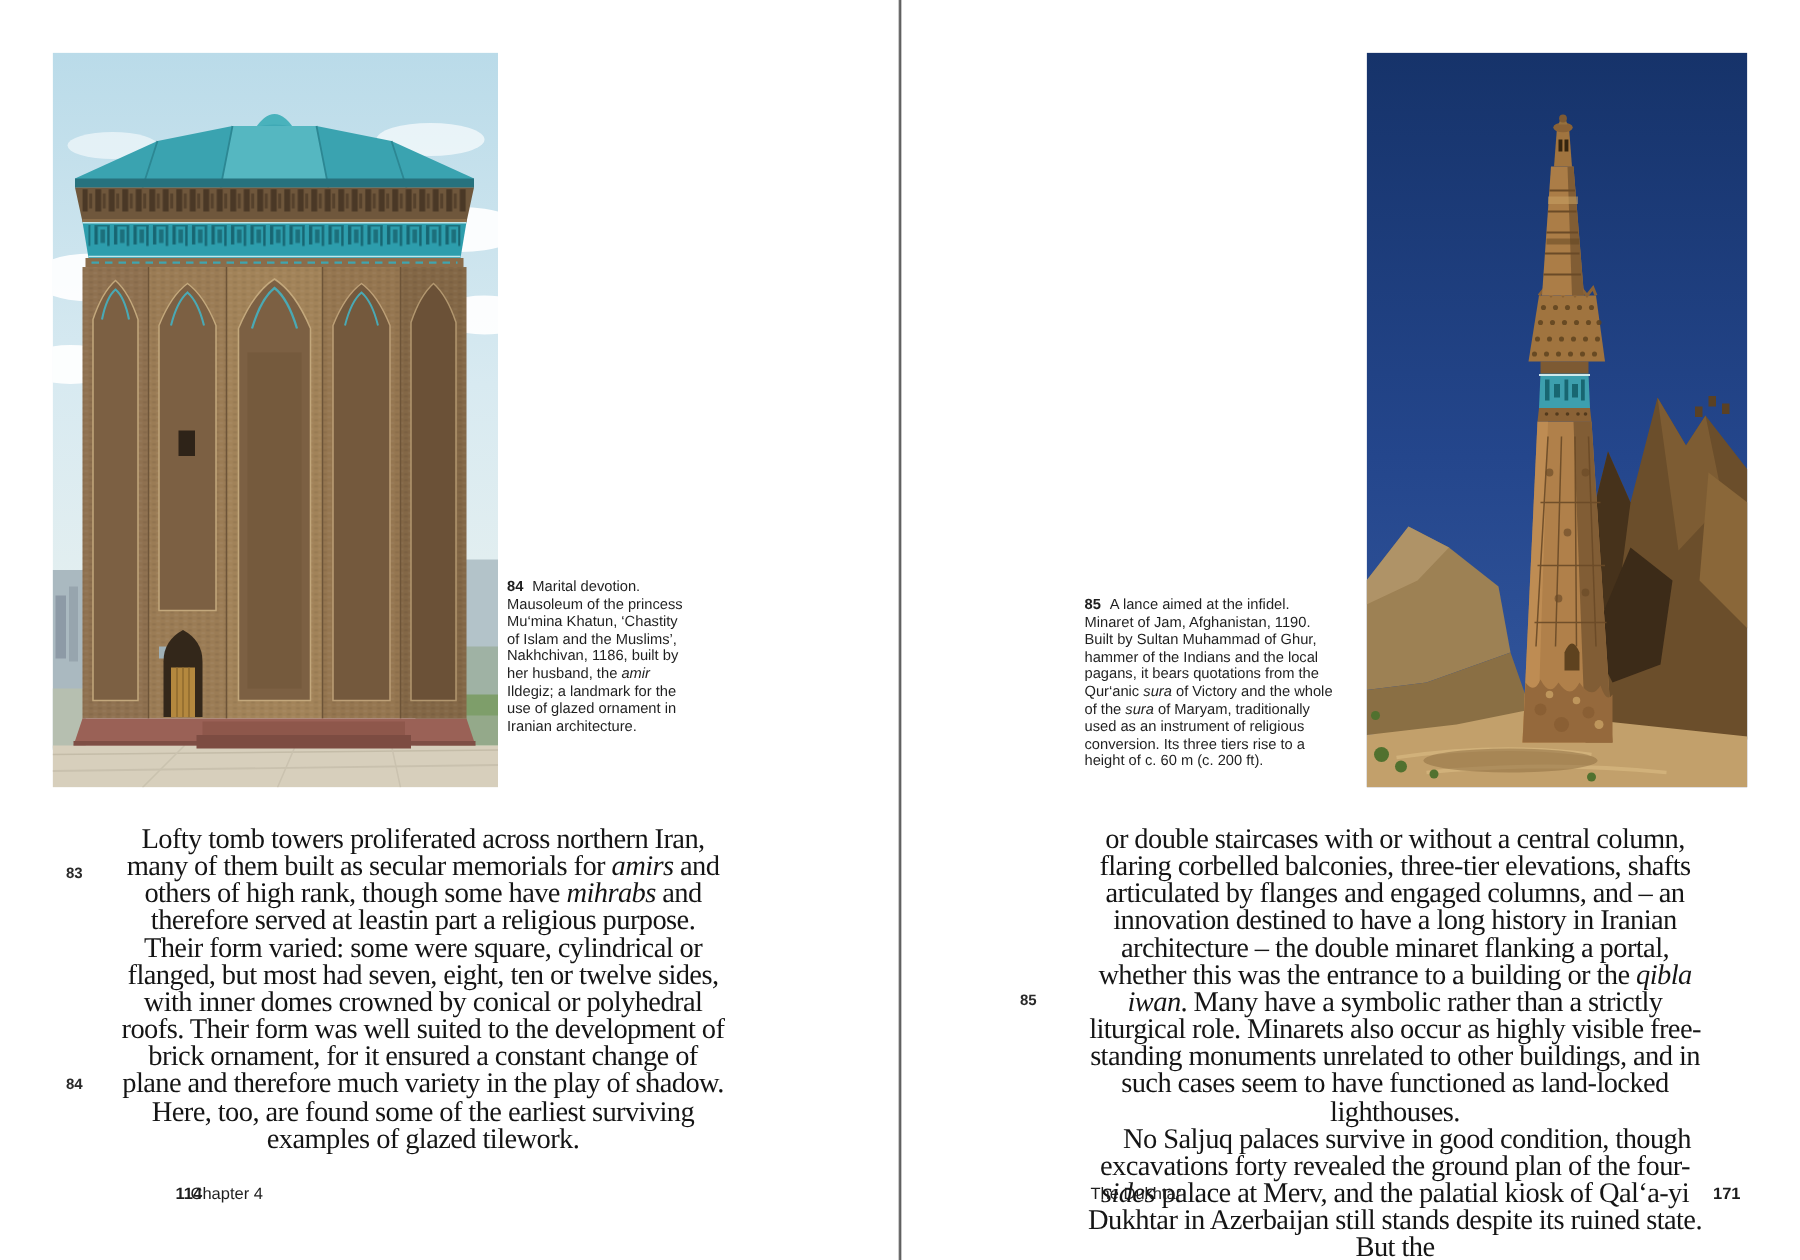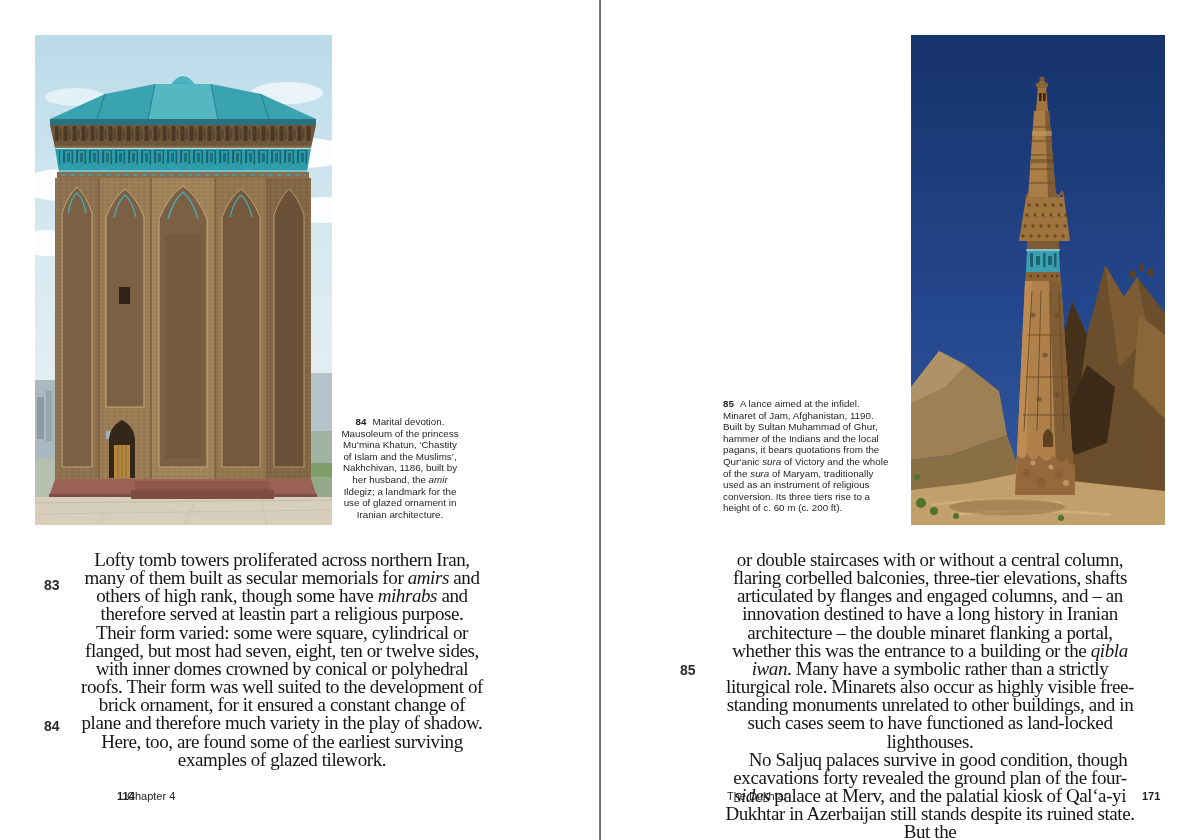--- a/index.html
+++ b/index.html
@@ -21,21 +21,21 @@
   .caption em{font-style:italic;}
   .bodycol{
     position:absolute;font-family:"Liberation Serif",serif;
     font-size:19px;line-height:18.15px;letter-spacing:-0.4px;color:#151515;
     text-align:center;
   }
   .bodycol p{margin:0;}
   .bodycol p.indent{text-indent:16px;}
   .bodycol em{font-style:italic;}
   .marginref{
-    position:absolute;font-size:14px;font-weight:bold;color:#2a2a2a;
+    position:absolute;font-size:10px;font-weight:bold;color:#2a2a2a;
     font-family:"Liberation Sans",sans-serif;
   }
   .footer-item{
     position:absolute;font-size:11px;color:#1e1e1e;
     font-family:"Liberation Sans",sans-serif;
   }
   .footer-item.num{font-weight:bold;margin-left:38px;}
 </style>
 </head>
 <body>
@@ -138,21 +138,21 @@
 
     <path d="M239 432 L239 180 Q245 162 254 154 Q263 162 269 180 L269 432 Z" fill="#6b5137" stroke="#b2976f" stroke-width="1"></path>
 
     <polygon points="20,444 276,444 282,462 14,462" fill="#9a6156"></polygon>
     <rect x="14" y="459" width="268" height="3" fill="#7e4e44"></rect>
     <rect x="100" y="446" width="135" height="9" fill="#8e574b"></rect>
     <rect x="96" y="455" width="143" height="9" fill="#7d4c42"></rect>
   </svg>
 </div>
 
-<div class="caption" style="left:338px;top:416px;width:124px;text-align:center;">
+<div class="caption" style="left:338px;top:386px;width:124px;">
   <span class="capnum">84</span><span><span>Marital devotion. Mausoleum of the princess Mu‘mina Khatun, ‘Chastity of Islam and the Muslims’, Nakhchivan, 1186, built by her husband, the </span><em>amir</em><span> Ildegiz; a landmark for the use of glazed ornament in Iranian architecture.</span></span>
 </div>
 
 <div class="marginref" style="left:44px;top:577px;">83</div>
 <div class="marginref" style="left:44px;top:718px;">84</div>
 
 <div class="bodycol" style="left:80px;top:551px;width:404px;">
   <p><span>Lofty tomb towers proliferated across northern Iran, many of them built as secular memorials for </span><em>amirs</em><span> and others of high rank, though some have </span><em>mihrabs</em><span> and therefore served at leastin part a religious purpose. Their form varied: some were square, cylindrical or flanged, but most had seven, eight, ten or twelve sides, with inner domes crowned by conical or polyhedral roofs. Their form was well suited to the development of brick ornament, for it ensured a constant change of plane and therefore much variety in the play of shadow. Here, too, are found some of the earliest surviving examples of glazed tilework.</span></p>
 </div>
 

